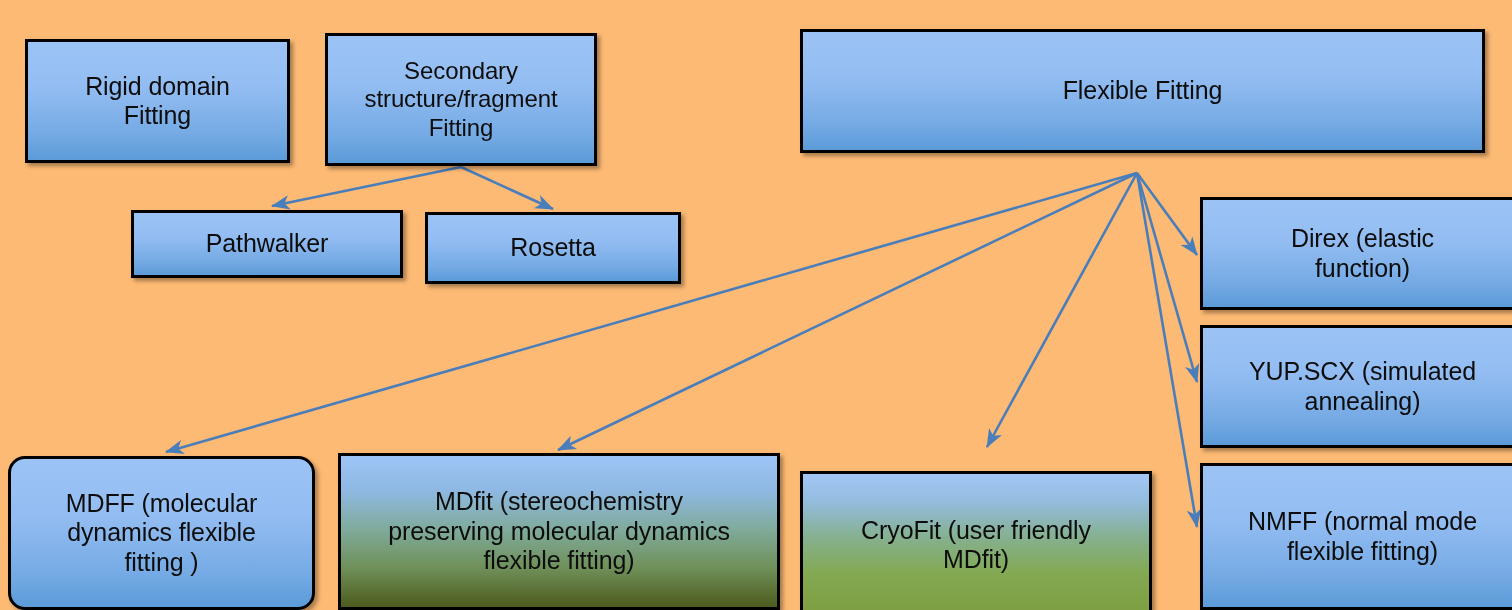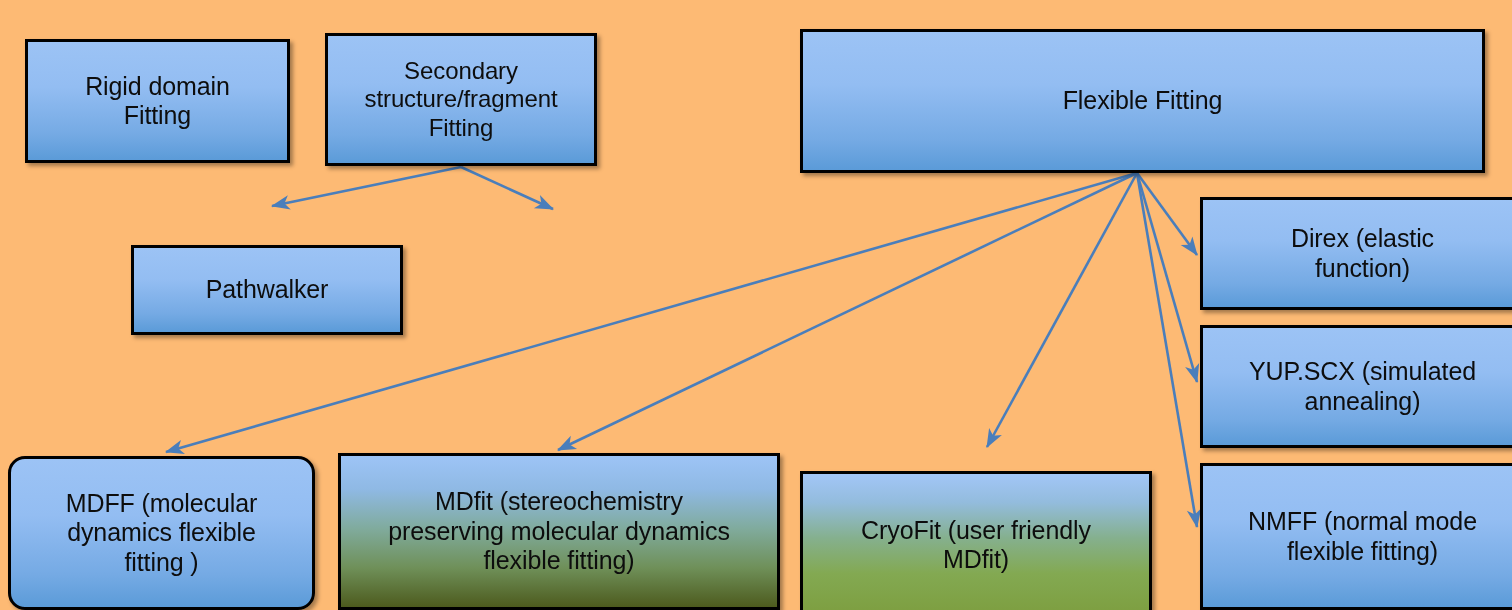--- a/index.html
+++ b/index.html
@@ -54,22 +54,22 @@
   }
   .fill-blue-olive {
     background: linear-gradient(to bottom, #9dc4f6 0%, #8fb9e4 22%, #80ab9d 48%, #6f9059 74%, #4d5b1e 100%);
   }
   .fill-blue-green {
     background: linear-gradient(to bottom, #a2c6f7 0%, #93bcdd 20%, #85b08e 45%, #83a952 70%, #7d9e3f 100%);
   }
   
   #node-rigid-domain   { left: 25px;  top: 39px;  width: 265px; height: 124px; }
   #node-secondary      { left: 325px; top: 33px;  width: 272px; height: 133px; }
-  #node-flexible       { left: 800px; top: 29px;  width: 685px; height: 144px; }
-  #node-pathwalker     { left: 131px; top: 210px; width: 272px; height: 90px; margin-top: 35px; }
+  #node-flexible       { left: 800px; top: 29px;  width: 685px; height: 124px; }
+  #node-pathwalker     { left: 131px; top: 210px; width: 272px; height: 68px; }
   #node-rosetta        { left: 425px; top: 212px; width: 256px; height: 72px; }
   #node-direx          { left: 1200px; top: 197px; width: 325px; height: 113px; }
   #node-yupscx         { left: 1200px; top: 325px; width: 325px; height: 123px; }
   #node-nmff           { left: 1200px; top: 463px; width: 325px; height: 147px; }
   #node-mdff           { left: 8px;   top: 456px; width: 307px; height: 154px; border-radius: 17px; }
   #node-mdfit          { left: 338px; top: 453px; width: 442px; height: 157px; }
   #node-cryofit        { left: 800px; top: 471px; width: 352px; height: 148px; }
   #node-secondary .node-label { font-size: 24px; }
   #node-mdff .node-label,
   #node-mdfit .node-label,
@@ -115,20 +115,23 @@
   </div>
 
   <div class="node fill-blue" id="node-flexible">
     <span class="node-label">Flexible Fitting</span>
   </div>
 
   <div class="node fill-blue" id="node-pathwalker">
     <span class="node-label">Pathwalker</span>
   </div>
 
+  <div class="node fill-blue" id="node-rosetta">
+    <span class="node-label">Rosetta</span>
+  </div>
 
   <div class="node fill-blue" id="node-direx">
     <span class="node-label">Direx (elastic
 function)</span>
   </div>
 
   <div class="node fill-blue" id="node-yupscx">
     <span class="node-label">YUP.SCX (simulated
 annealing)</span>
   </div>

